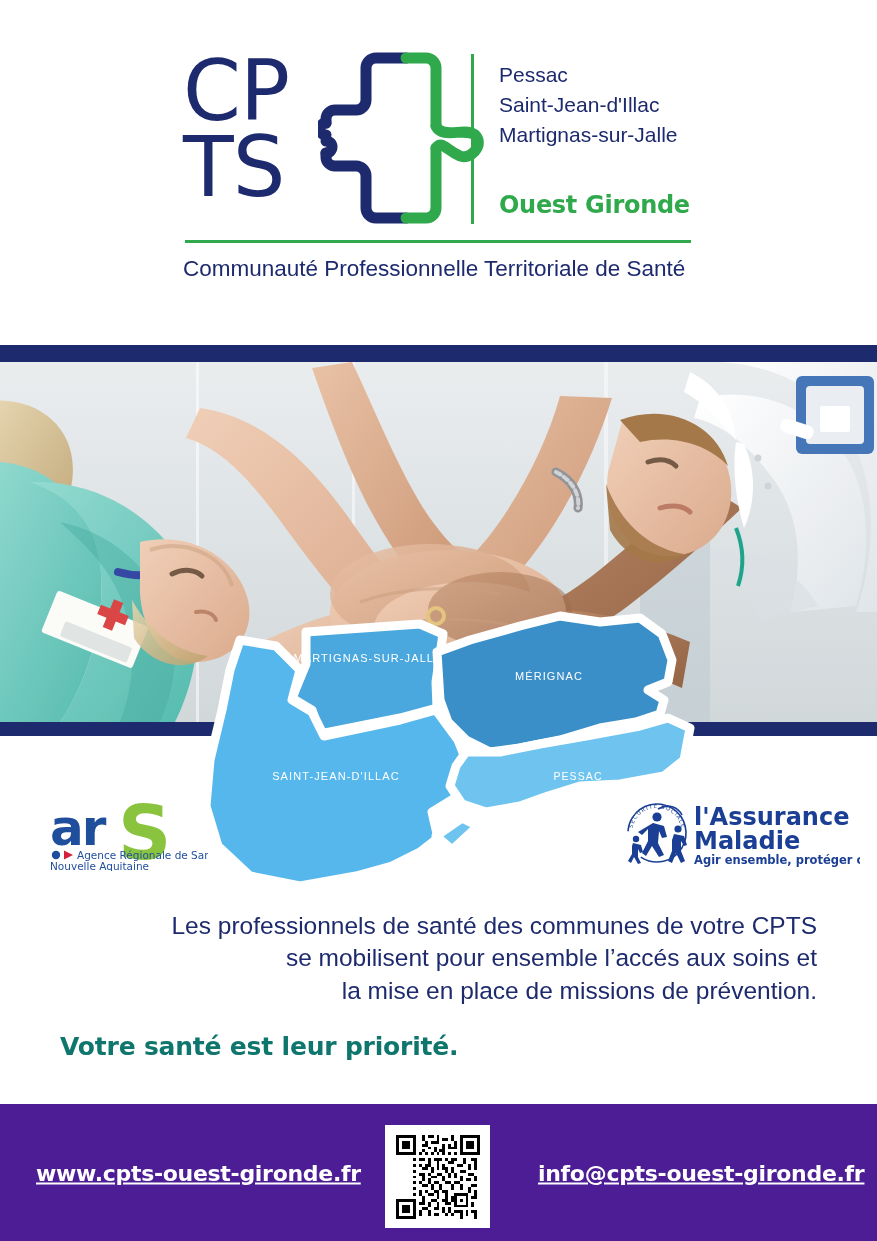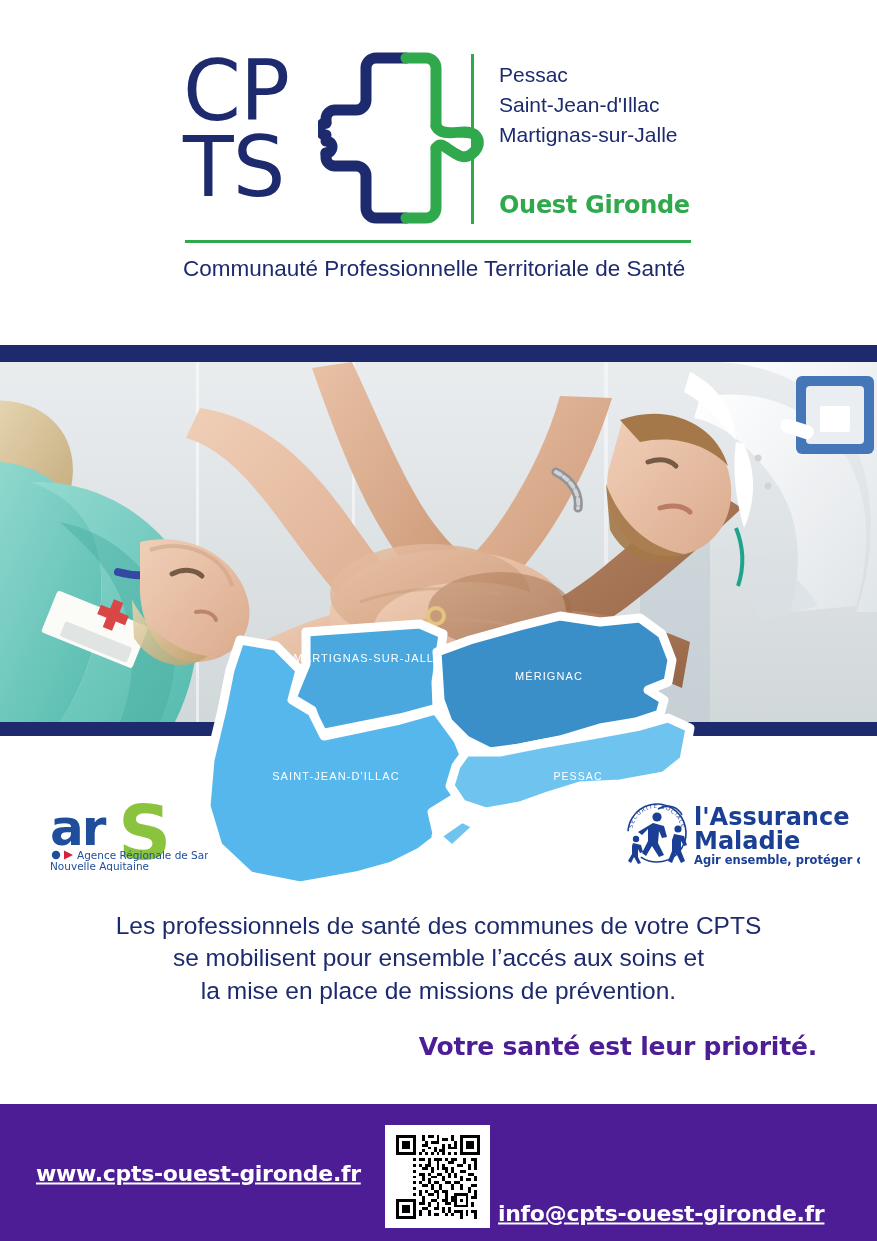--- a/index.html
+++ b/index.html
@@ -92,47 +92,47 @@
   .ars {
     position:absolute; left:48px; top:793px; width:160px; height:78px;
   }
   .am {
     position:absolute; left:620px; top:795px; width:240px; height:75px;
   }
 
   
   .message {
     position:absolute; left:60px; top:910px; width:757px;
-    text-align:center;
+    text-align:right;
   }
   .message p {
     font-size:24.5px; line-height:1.32; color:#1d2a6e;
     font-family:"Liberation Sans", sans-serif;
   }
   .priority {
     position:absolute; left:60px; top:1032px; width:757px;
-    text-align:right;
+    text-align:left;
     font-family:"DejaVu Sans", sans-serif;
-    font-weight:bold; font-size:25px; color:#4c1d95;
+    font-weight:bold; font-size:25px; color:#0f766e;
     letter-spacing:-0.2px;
   }
 
   
   .footer {
     position:absolute; left:0; top:1104px; width:877px; height:137px;
     background:#4c1d95;
   }
   .footer-url, .footer-mail {
     position:absolute; top:50%; transform:translateY(-50%);
     font-family:"DejaVu Sans", sans-serif;
     font-weight:bold; font-size:22px; color:#ffffff;
     letter-spacing:-0.3px; white-space:nowrap;
   }
   .footer-url  { left:36px; }
-  .footer-mail { left:498px;margin-top:40px; }
+  .footer-mail { left:538px; }
 
   .qr-box {
     position:absolute; left:385px; top:1125px;
     width:105px; height:103px; background:#ffffff;
     display:flex; align-items:center; justify-content:center;
   }
   .qr-box svg { display:block; }
 </style>
 </head>
 <body>

